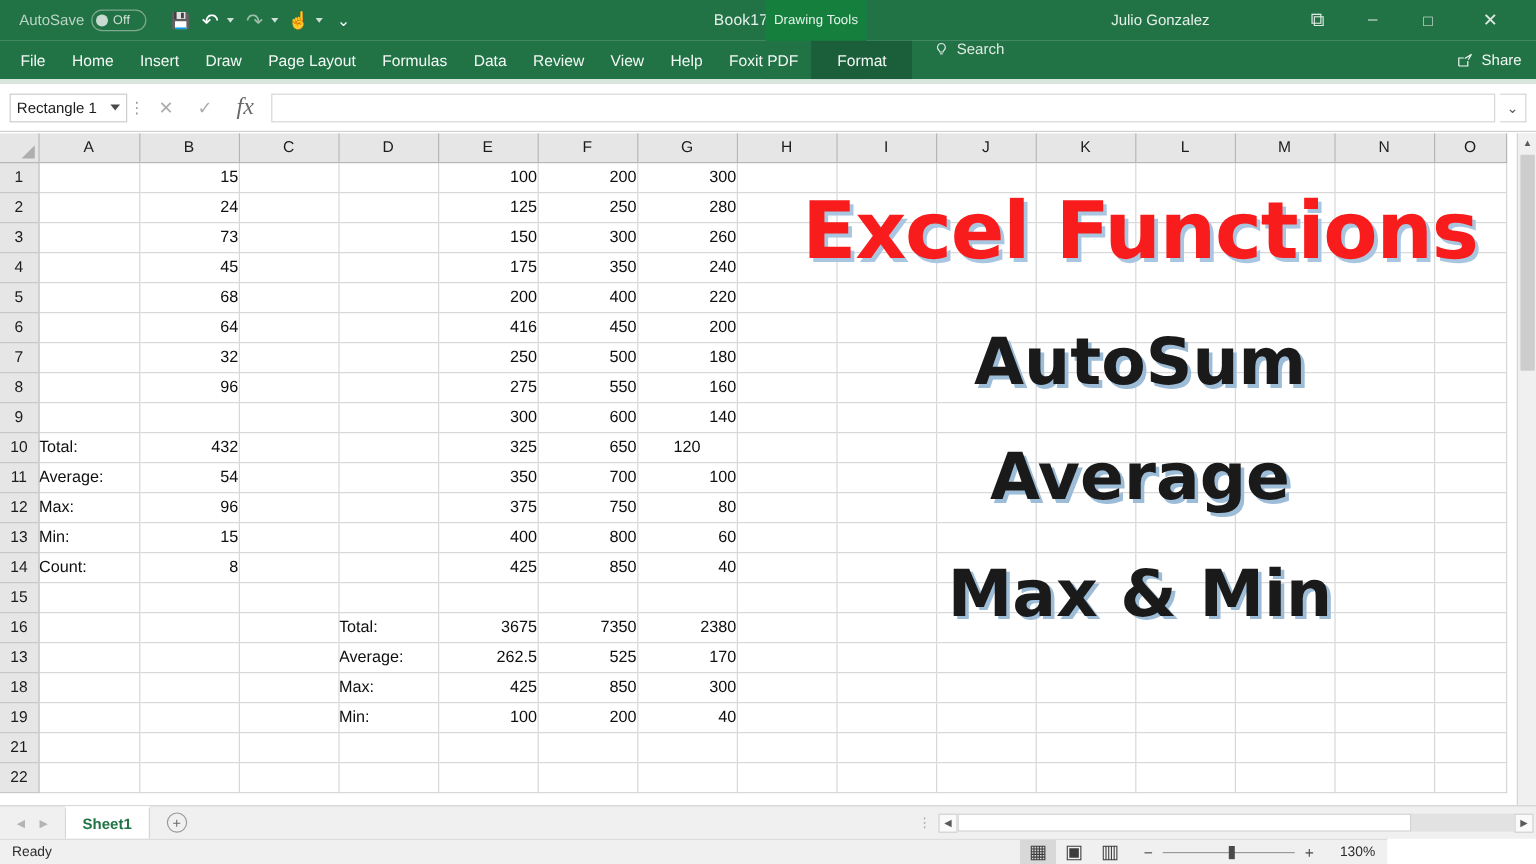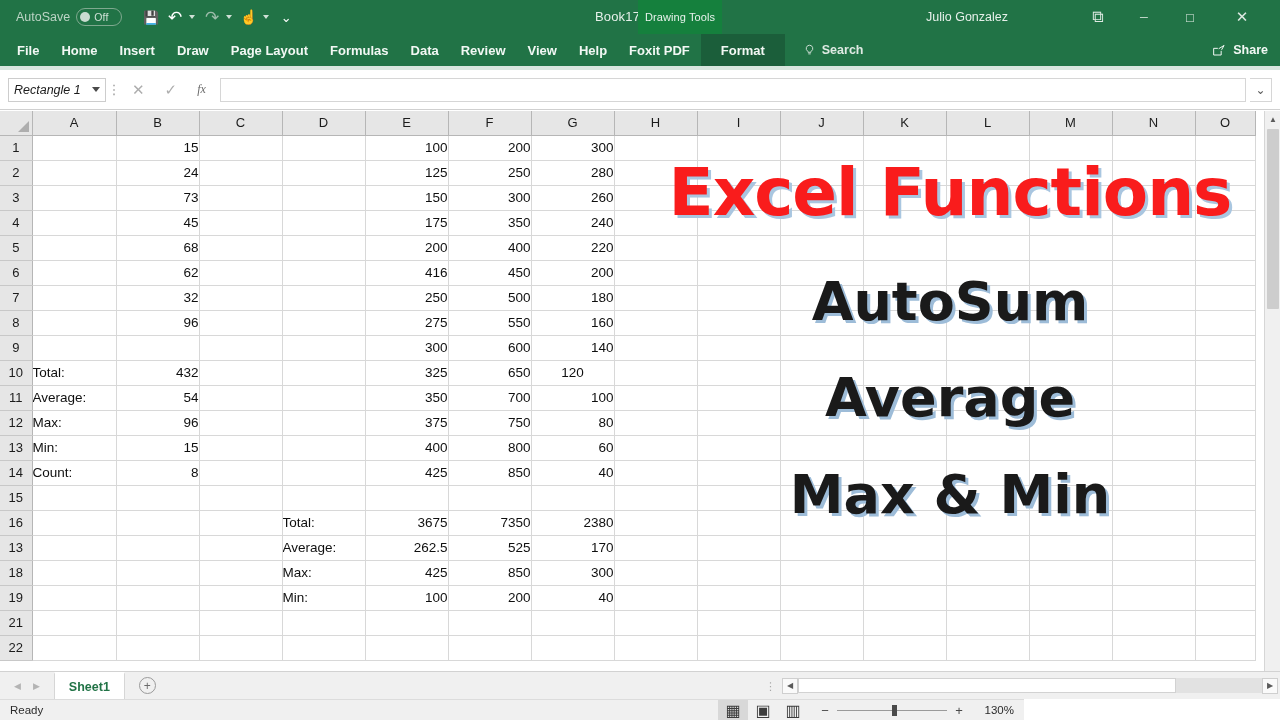--- a/index.html
+++ b/index.html
@@ -62,21 +62,21 @@
   }
   .win-ctl {
     position: absolute; top: 0; height: 34px; width: 44px;
     display: flex; align-items: center; justify-content: center;
     color: #dfeae3;
   }
 
   
   .ribbon {
     position: absolute; left: 0; top: 34px; width: 1280px; height: 32px;
-    background: #217346; display: flex; align-items: center; font-weight: bold;
+    background: #217346; display: flex; align-items: flex-start;
   }
   .rtab {
     height: 32px; display: flex; align-items: center; padding: 0 11px;
     color: #f2f8f4; font-size: 13px; white-space: nowrap;
   }
   .rtab.format-tab {
     background: #1b5e3a; width: 84px; justify-content: center; padding: 0;
   }
   .search-box {
     display: flex; align-items: center; gap: 6px;
@@ -95,33 +95,33 @@
   
   .formulabar {
     position: absolute; left: 0; top: 70px; width: 1280px; height: 40px;
     background: #ffffff; display: flex; align-items: center;
     border-bottom: 1px solid #d0d0d0;
   }
   .namebox {
     margin-left: 8px; width: 98px; height: 24px;
     border: 1px solid #cdcdcd; background: #fff;
     display: flex; align-items: center; justify-content: space-between;
-    padding: 0 5px; font-size: 12.5px; color: #1c1c1c; font-style: italic;
+    padding: 0 5px; font-size: 12.5px; color: #1c1c1c;
   }
   .nb-caret {
     width: 0; height: 0; border-left: 4px solid transparent;
     border-right: 4px solid transparent; border-top: 5px solid #4a4a4a;
   }
   .fb-dots {
     width: 16px; text-align: center; color: #9a9a9a; font-size: 13px;
     line-height: 9px; letter-spacing: 0;
   }
   .fb-icons { display: flex; align-items: center; gap: 20px; margin-left: 10px; }
   .fb-ico { color: #adadad; font-size: 15px; }
-  .fb-ico.fx { color: #6a6a6a; font-style: italic; font-family: "Liberation Serif", serif; font-size: 12px; }
+  .fb-ico.fx { color: #6a6a6a; font-style: italic; font-family: "Liberation Serif", serif; font-size: 20px; }
   .fb-input {
     flex: 1; height: 24px; margin: 0 4px 0 14px;
     border: 1px solid #d6d6d6; background: #fff;
     font-size: 12.5px; color: #1c1c1c; padding: 0 5px;
     display: flex; align-items: center;
   }
   .fb-expand {
     width: 22px; height: 24px; border: 1px solid #d6d6d6; border-left: none;
     margin-right: 8px; display: flex; align-items: center; justify-content: center;
   }
@@ -225,21 +225,21 @@
   .hs-arrow {
     width: 16px; height: 16px; border: 1px solid #cfcfcf; background: #fafafa;
     display: flex; align-items: center; justify-content: center;
     color: #5a5a5a; font-size: 8px;
   }
   .hs-track { flex: 1; height: 15px; background: #e2e2e2; position: relative; }
   .hs-thumb { position: absolute; left: 0; top: 0; width: 378px; height: 15px; background: #ffffff; border: 1px solid #d2d2d2; }
 
   
   .statusbar {
-    position: absolute; left: 0; top: 699px; width: 1024px; height: 21px;
+    position: absolute; left: 0; top: 699px; width: 1156px; height: 21px;
     background: #f0f0f0; border-top: 1px solid #dcdcdc;
     display: flex; align-items: center;
   }
   .status-text { margin-left: 10px; font-size: 11.5px; color: #2b2b2b; }
   .view-btns { margin-left: auto; display: flex; align-items: center; gap: 0; }
   .vbtn {
     width: 30px; height: 21px; display: flex; align-items: center;
     justify-content: center; color: #3c3c3c;
   }
   .vbtn.active { background: #d8d8d8; }
@@ -447,21 +447,21 @@
           <td class="cell txt" style="width: 83px;"></td>
           <td class="cell txt" style="width: 83px;"></td>
           <td class="cell txt" style="width: 83px;"></td>
           <td class="cell txt" style="width: 83px;"></td>
           <td class="cell txt" style="width: 83px;"></td>
           <td class="cell txt" style="width: 60px;"></td>
         </tr>
         <tr>
           <td class="rowhdr">6</td>
           <td class="cell txt" style="width: 84px;"></td>
-          <td class="cell num" style="width: 83px;">62</td>
+          <td class="cell num" style="width: 83px;">64</td>
           <td class="cell txt" style="width: 83px;"></td>
           <td class="cell txt" style="width: 83px;"></td>
           <td class="cell num" style="width: 83px;">416</td>
           <td class="cell num" style="width: 83px;">450</td>
           <td class="cell num" style="width: 83px;">200</td>
           <td class="cell txt" style="width: 83px;"></td>
           <td class="cell txt" style="width: 83px;"></td>
           <td class="cell txt" style="width: 83px;"></td>
           <td class="cell txt" style="width: 83px;"></td>
           <td class="cell txt" style="width: 83px;"></td>

